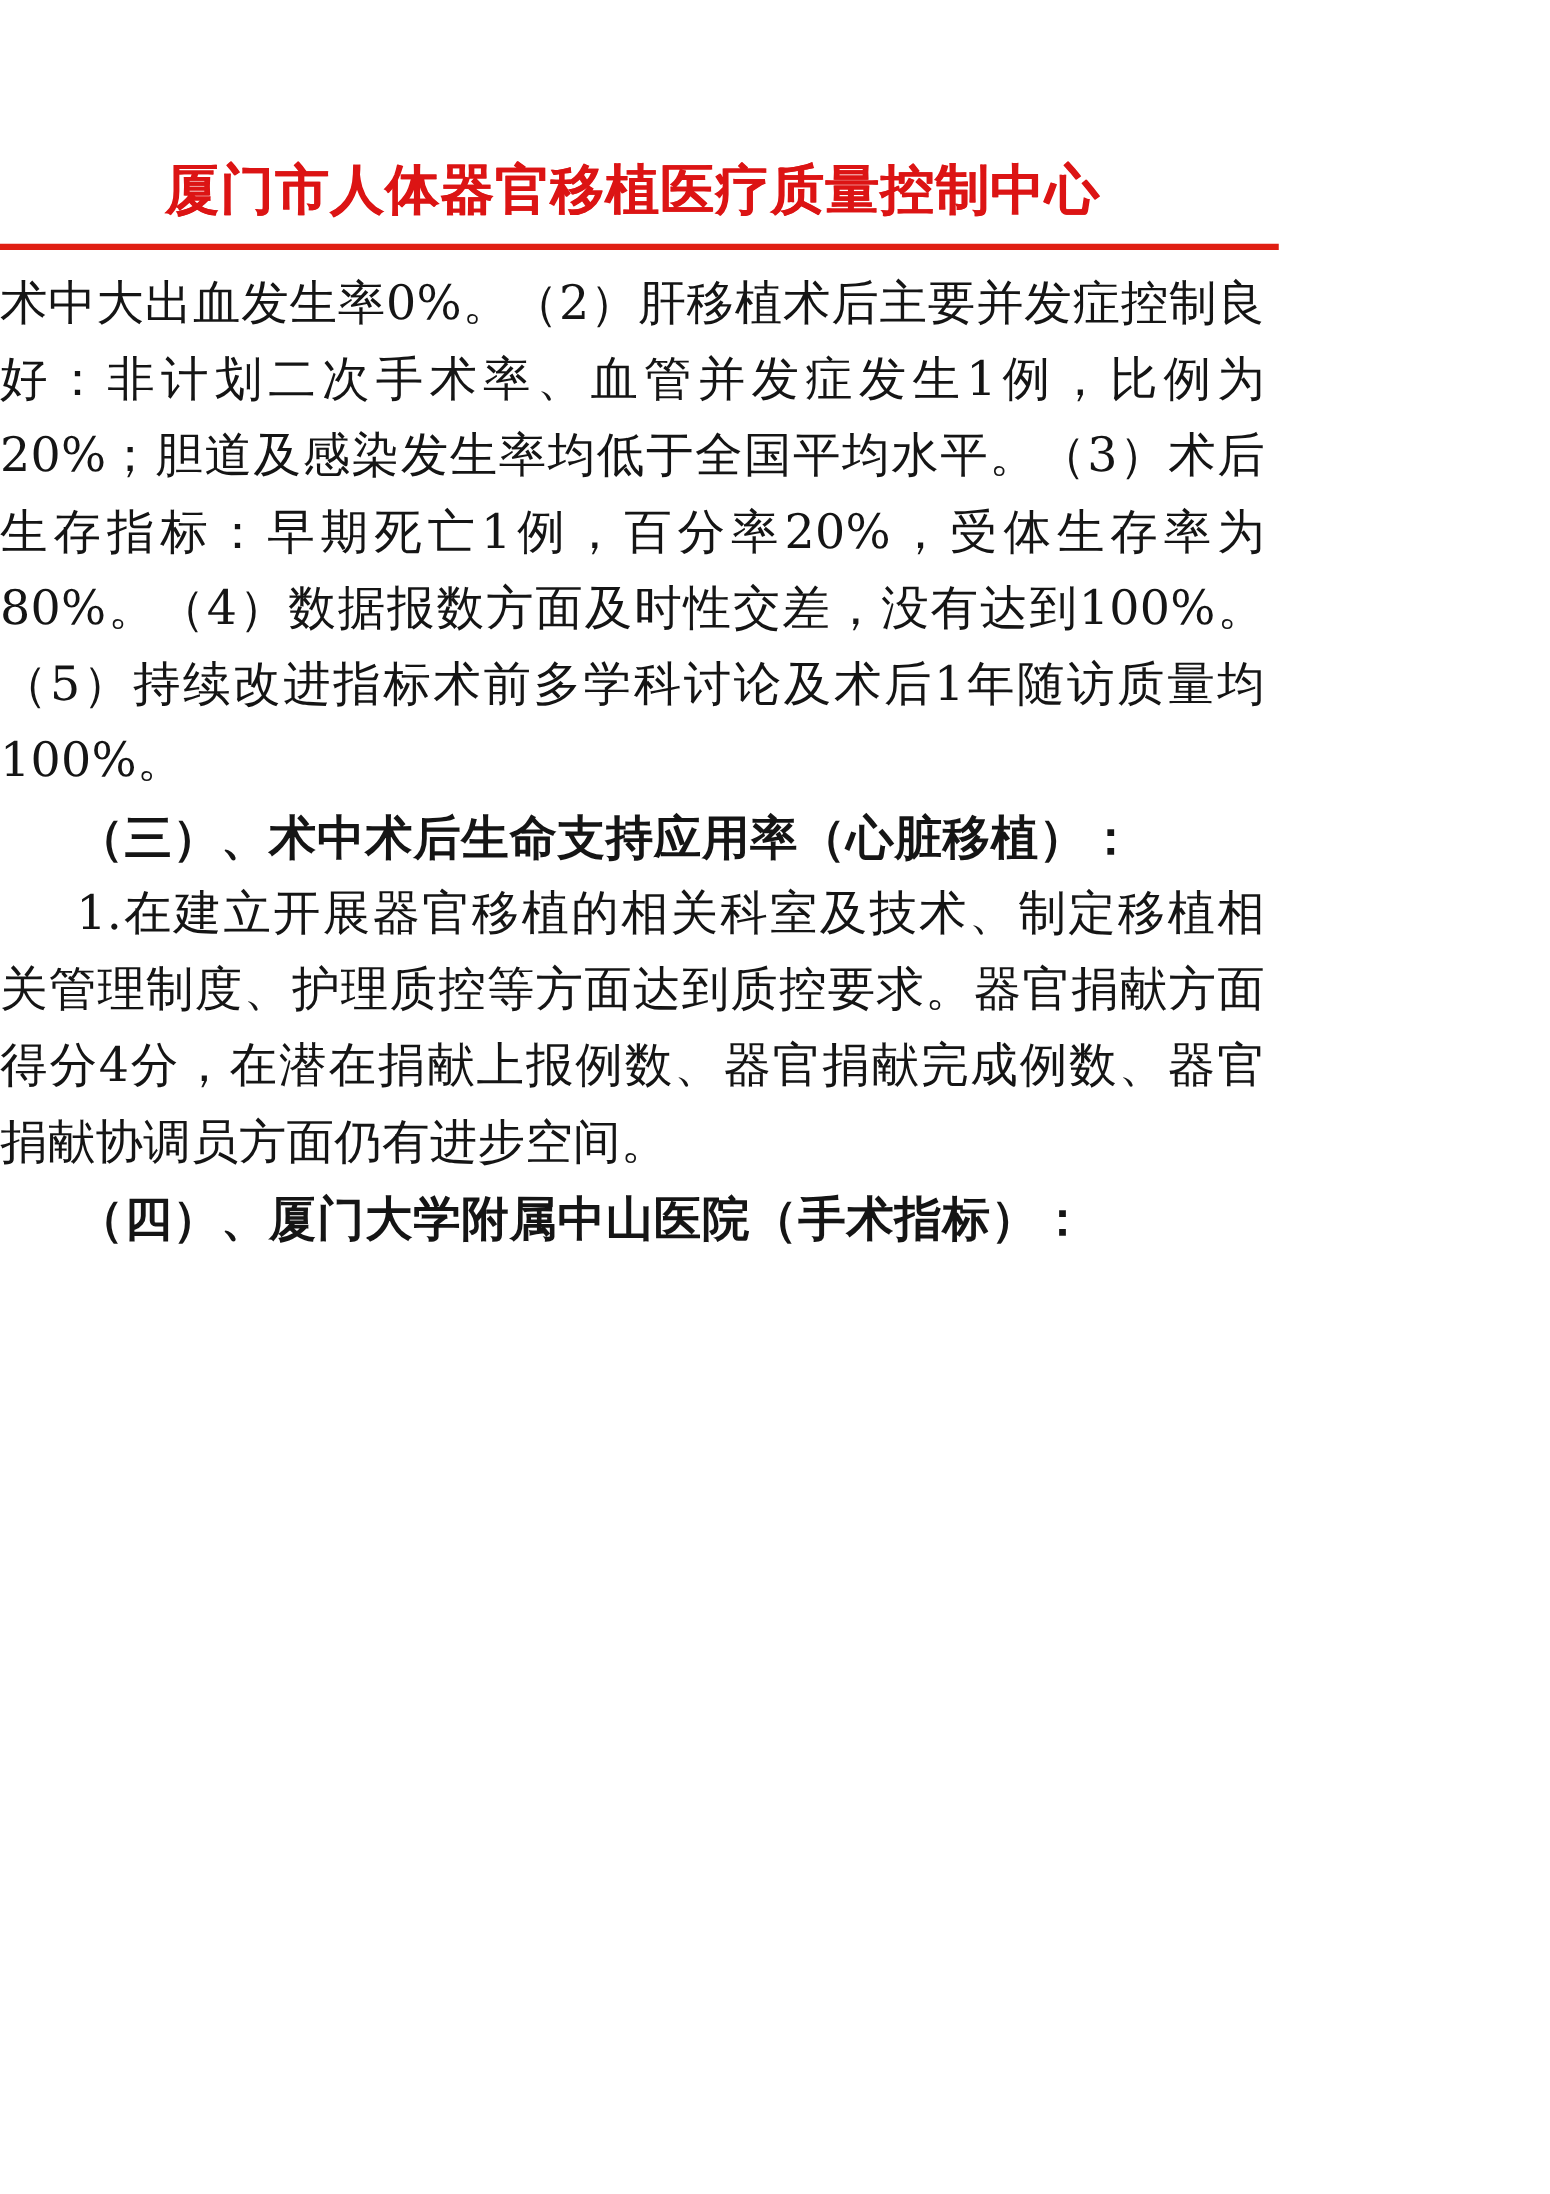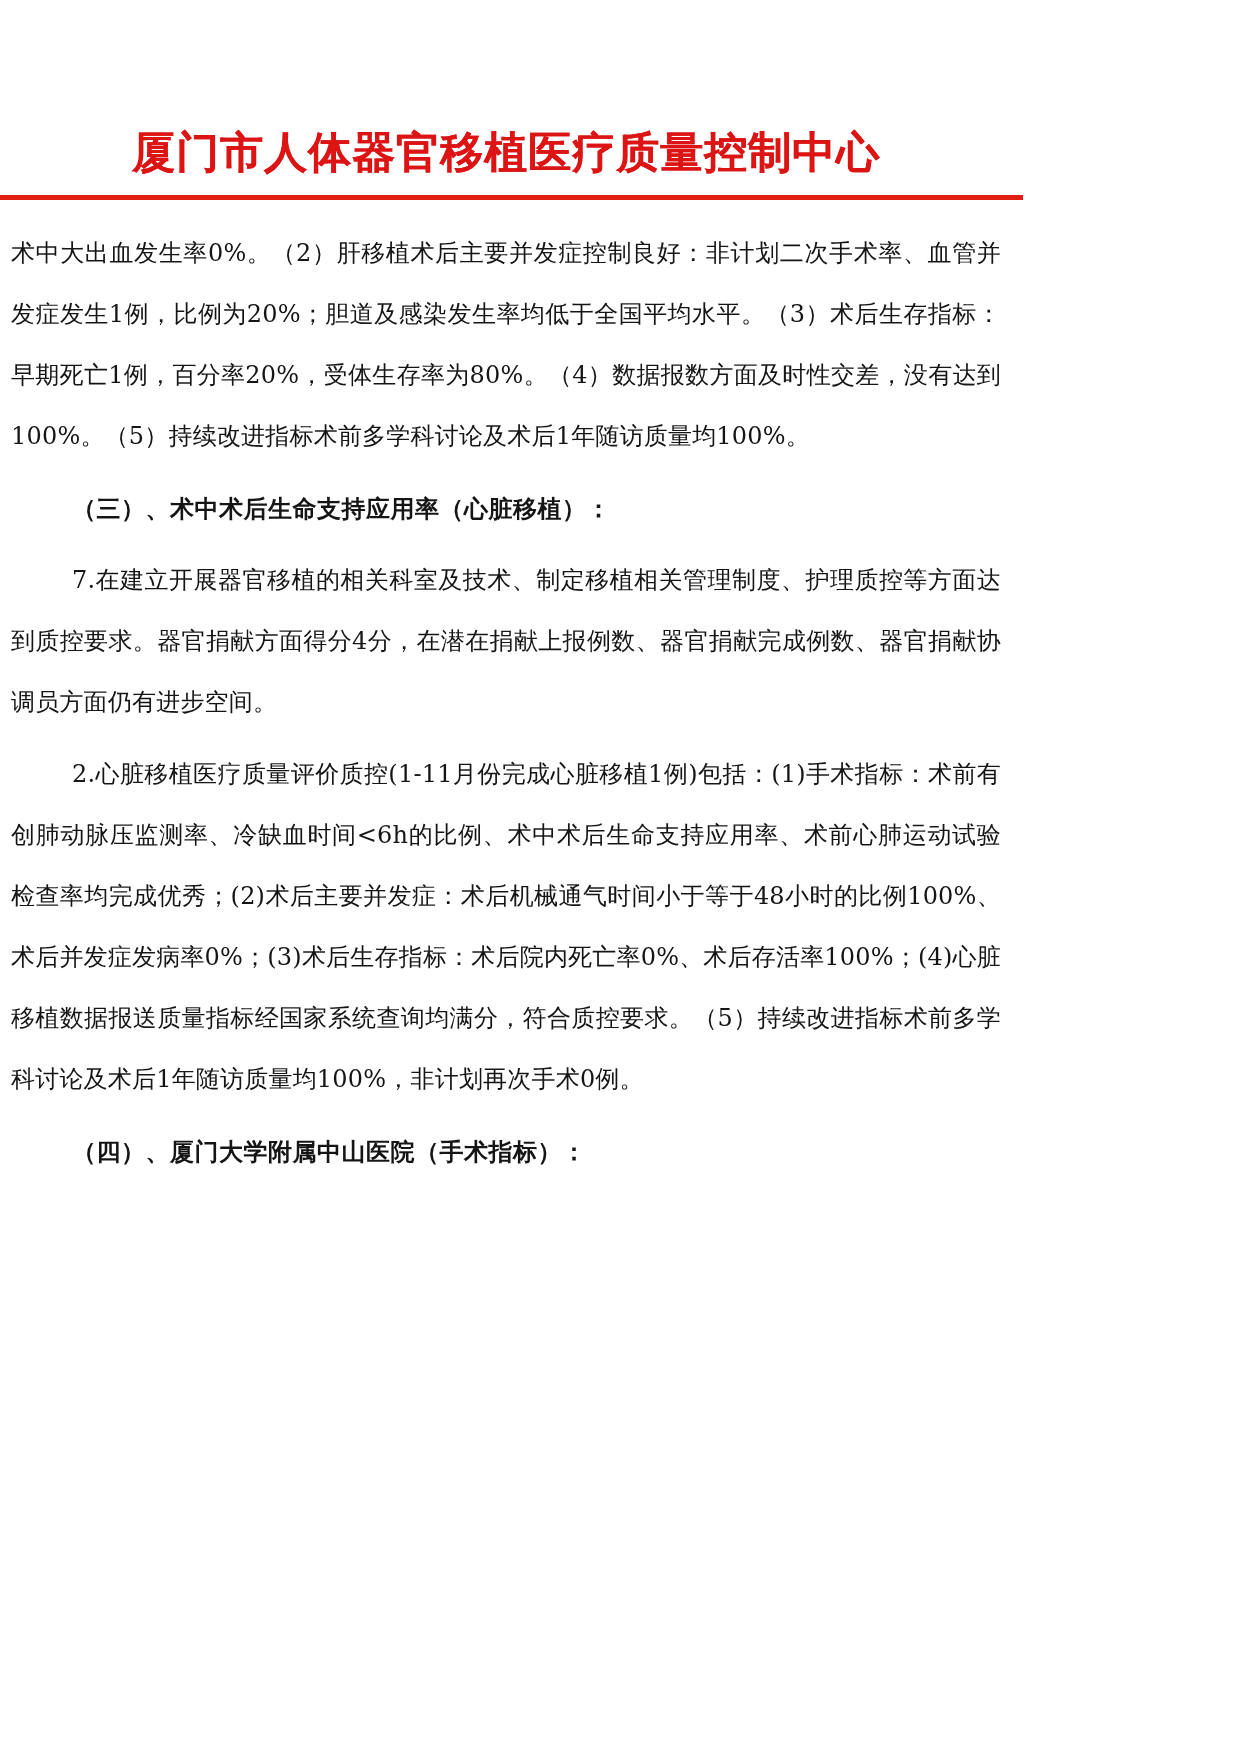--- a/index.html
+++ b/index.html
@@ -51,22 +51,22 @@
 
   
   .doc-body {
     margin: 0 auto;
     width: 1012px;
     padding-top: 12px;
     box-sizing: border-box;
   }
 
   .para {
-    margin: 11px;
-    font-size: 24px;
+    margin: 0;
+    font-size: 38px;
     line-height: 61px;
     letter-spacing: 0.2px;
     text-align: justify;
     text-justify: inter-character;
     color: #151515;
     font-family: "DejaVu Serif", "Liberation Serif", serif;
   }
 
   .para.indent {
     text-indent: 61px;
@@ -87,22 +87,21 @@
     <h1 class="doc-title">厦门市人体器官移植医疗质量控制中心</h1>
     <hr class="header-rule">
   </div>
 
   <div class="doc-body">
 
     <p class="para">术中大出血发生率0%。（2）肝移植术后主要并发症控制良好：非计划二次手术率、血管并发症发生1例，比例为20%；胆道及感染发生率均低于全国平均水平。（3）术后生存指标：早期死亡1例，百分率20%，受体生存率为80%。（4）数据报数方面及时性交差，没有达到100%。（5）持续改进指标术前多学科讨论及术后1年随访质量均100%。</p>
 
     <p class="para heading">（三）、术中术后生命支持应用率（心脏移植）：</p>
 
-    <p class="para indent">7.在建立开展器官移植的相关科室及技术、制定移植相关管理制度、护理质控等方面达到质控要求。器官捐献方面得分4分，在潜在捐献上报例数、器官捐献完成例数、器官捐献协调员方面仍有进步空间。</p>
+    <p class="para indent">1.在建立开展器官移植的相关科室及技术、制定移植相关管理制度、护理质控等方面达到质控要求。器官捐献方面得分4分，在潜在捐献上报例数、器官捐献完成例数、器官捐献协调员方面仍有进步空间。</p>
 
-    <p class="para indent">2.心脏移植医疗质量评价质控(1-11月份完成心脏移植1例)包括：(1)手术指标：术前有创肺动脉压监测率、冷缺血时间&lt;6h的比例、术中术后生命支持应用率、术前心肺运动试验检查率均完成优秀；(2)术后主要并发症：术后机械通气时间小于等于48小时的比例100%、术后并发症发病率0%；(3)术后生存指标：术后院内死亡率0%、术后存活率100%；(4)心脏移植数据报送质量指标经国家系统查询均满分，符合质控要求。（5）持续改进指标术前多学科讨论及术后1年随访质量均100%，非计划再次手术0例。</p>
 
     <p class="para heading">（四）、厦门大学附属中山医院（手术指标）：</p>
 
 
   </div>
 
 </div>
 
 </body></html>

